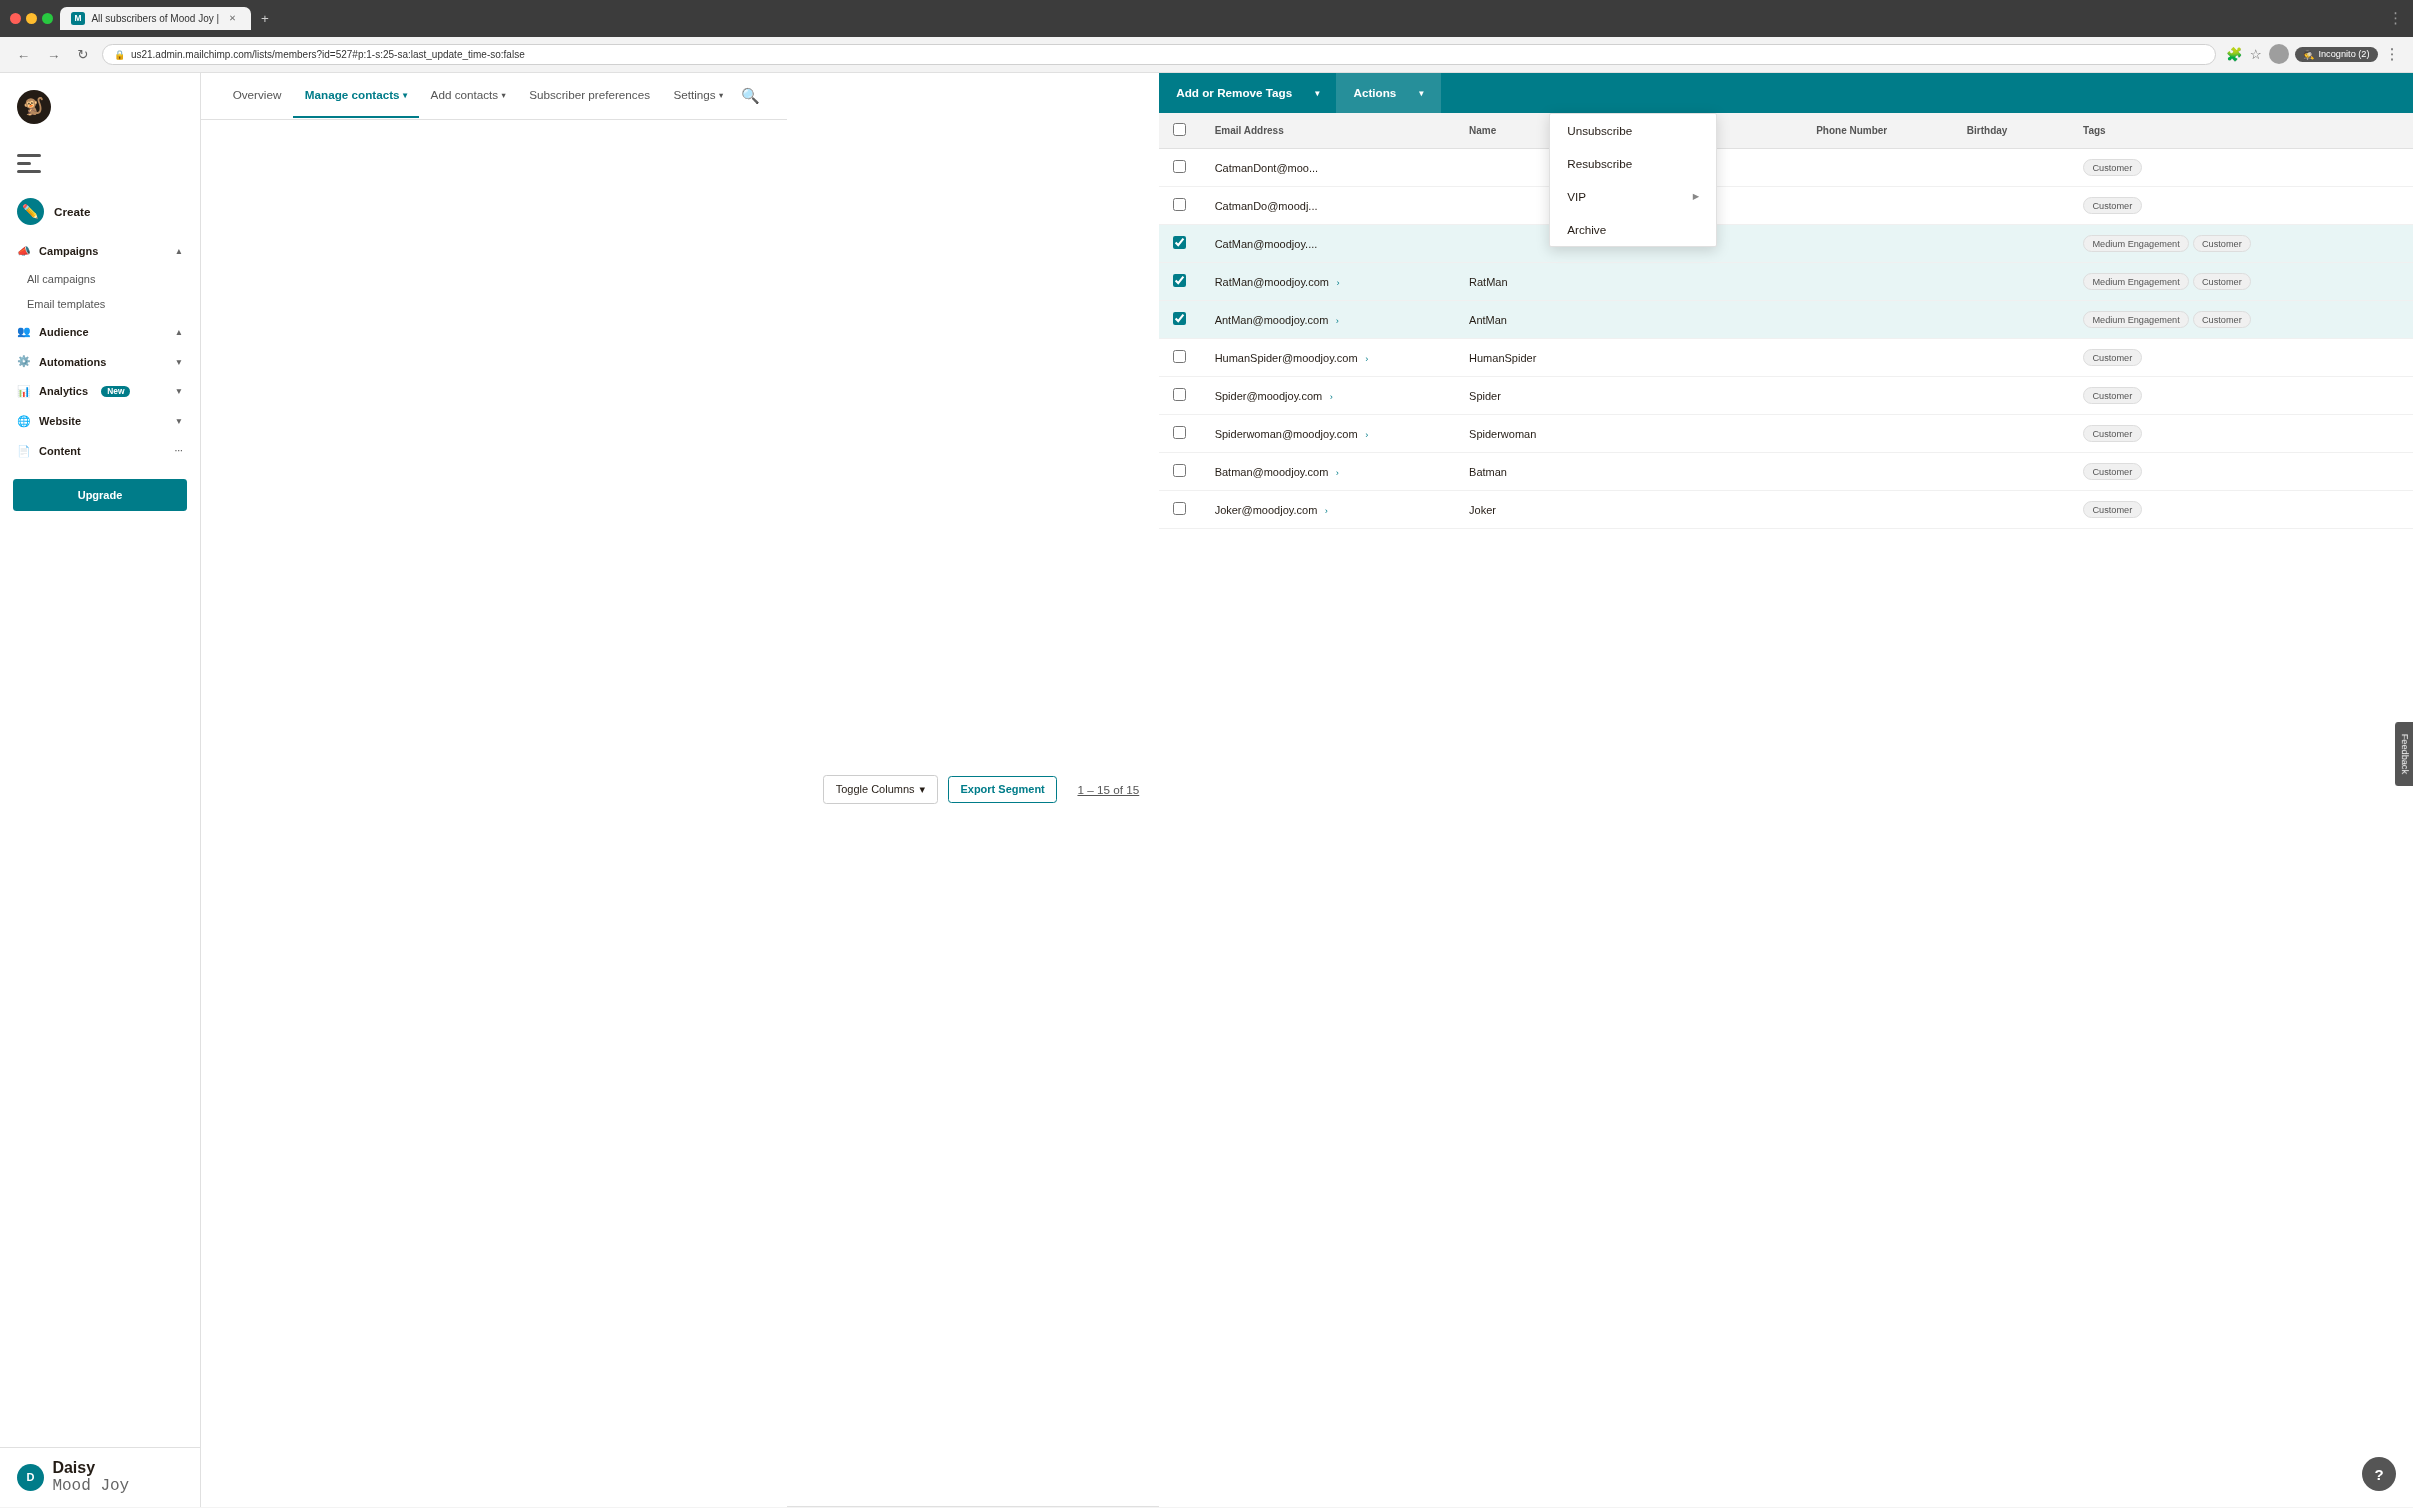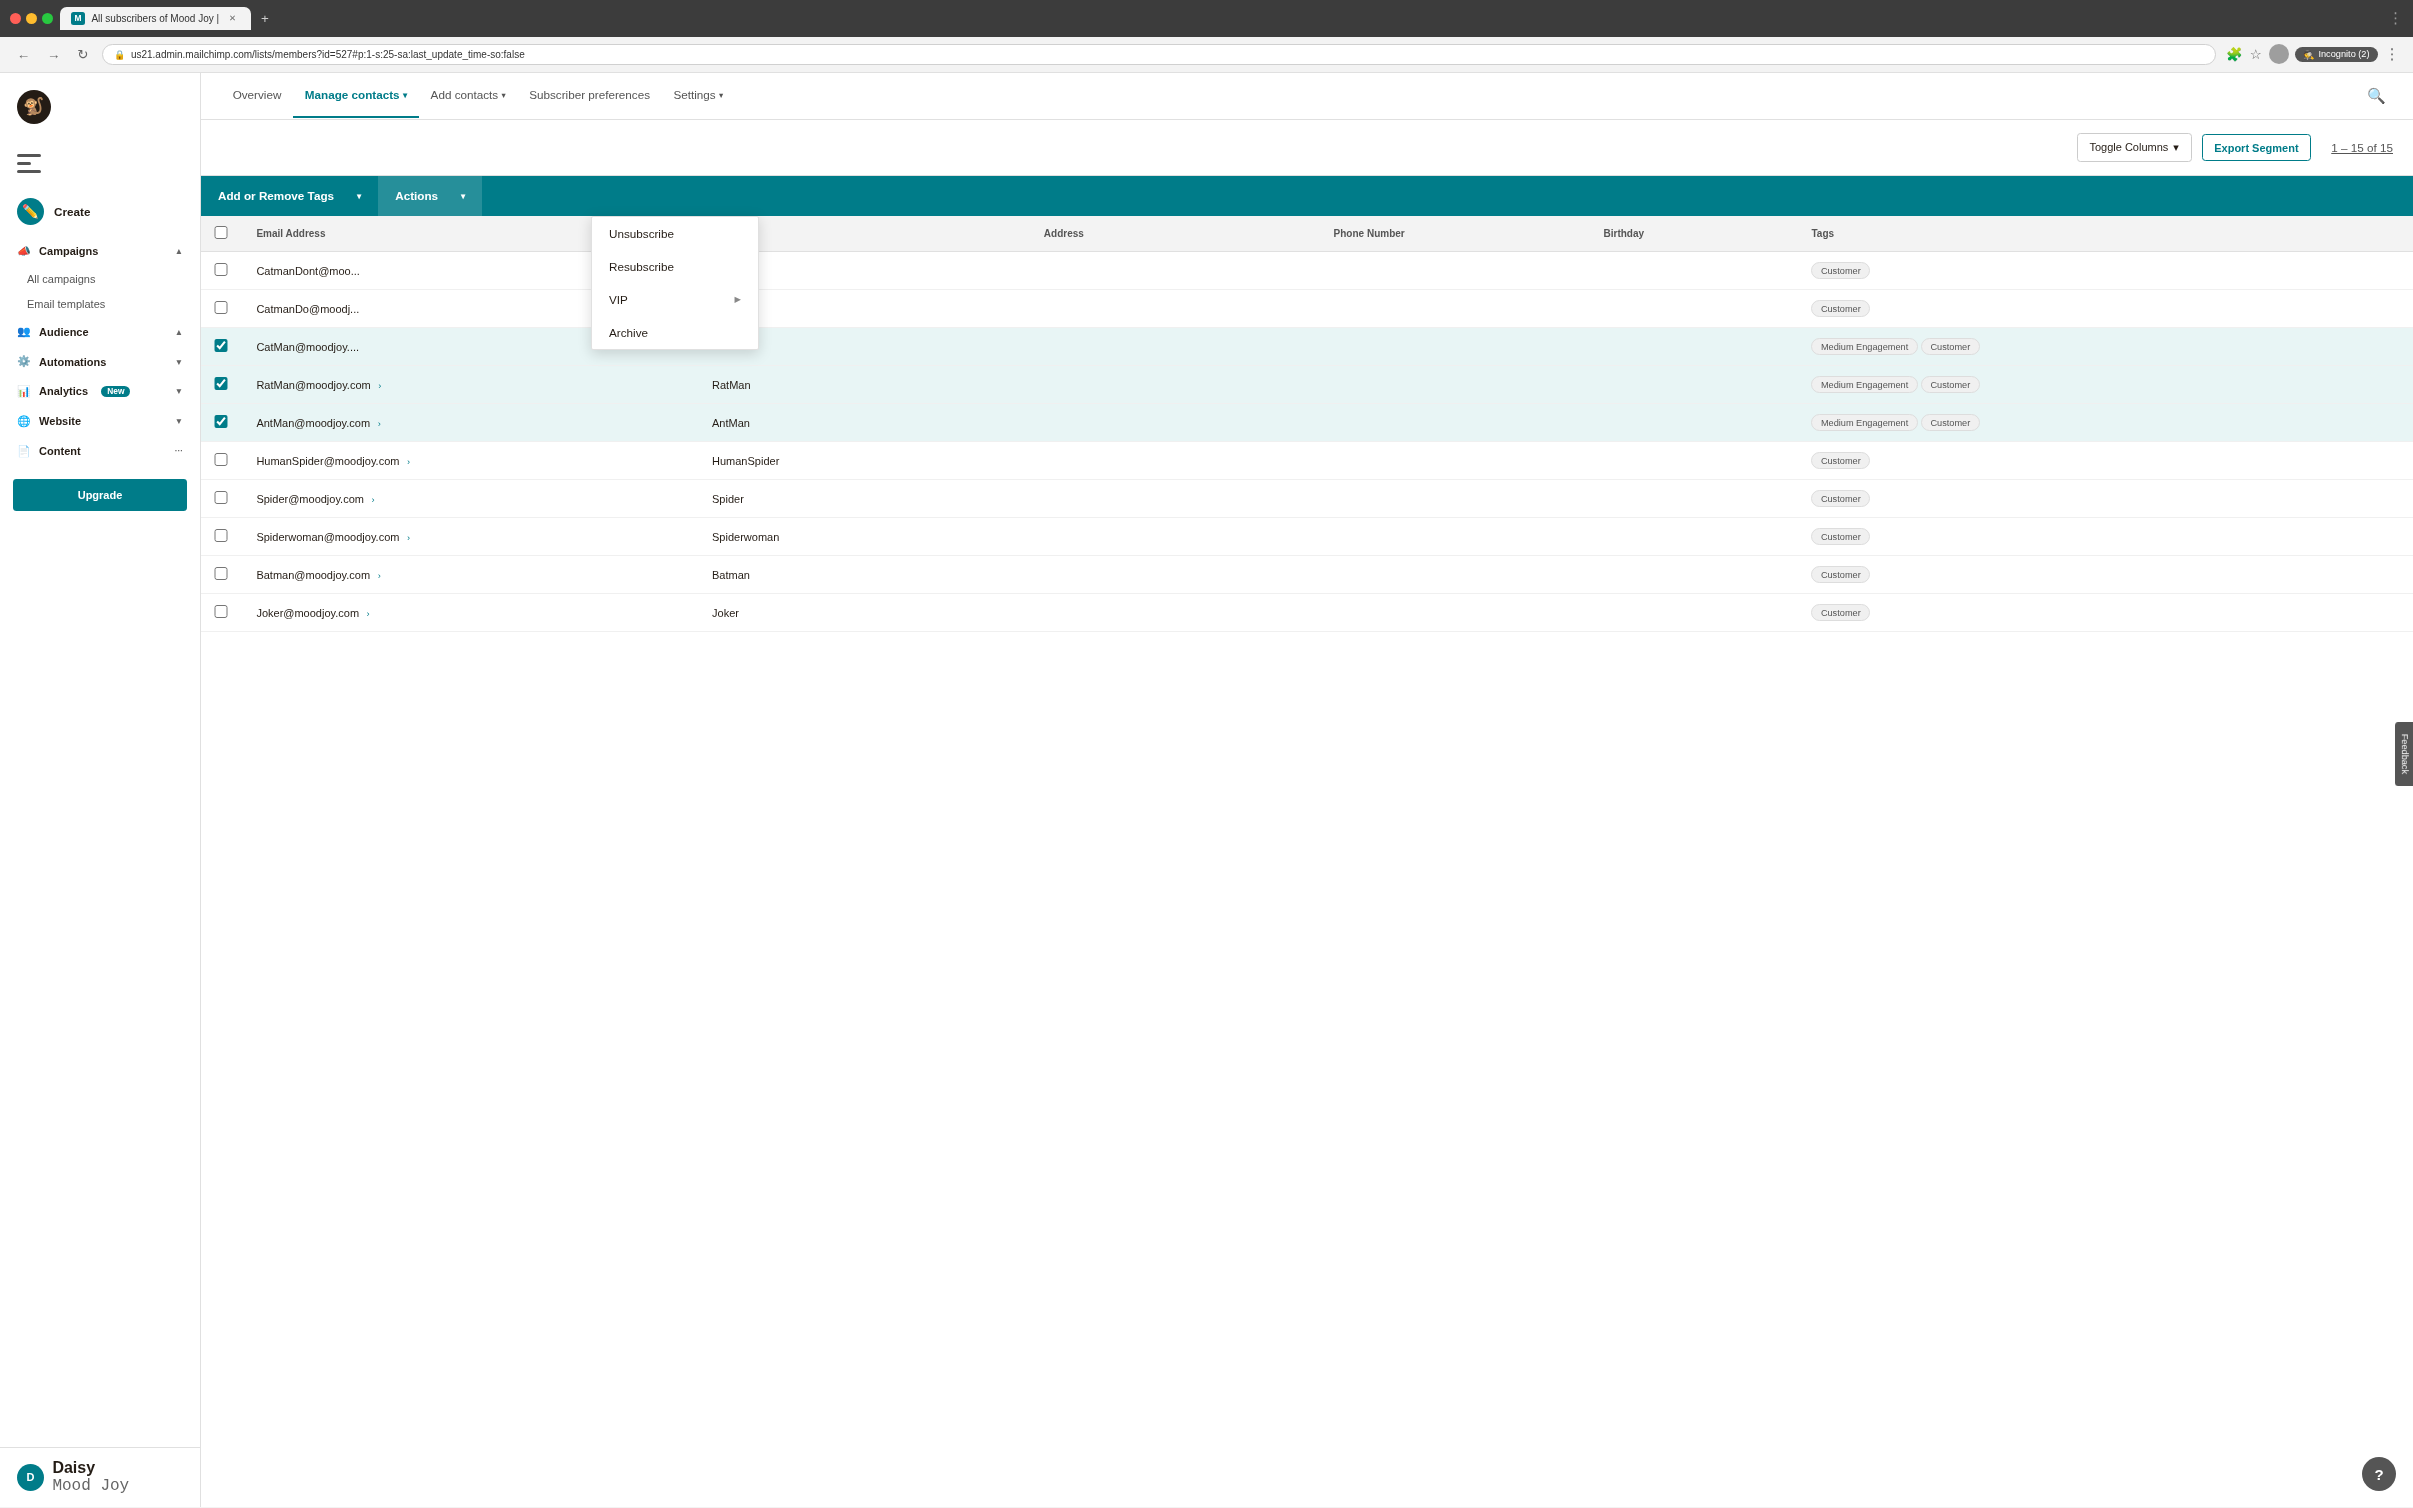--- a/index.html
+++ b/index.html
@@ -44,32 +44,32 @@
     .sidebar-sub-item.active { color: #007c89; font-weight: 600; }
     .new-badge { background: #007c89; color: white; border-radius: 8.4px; padding: 0.8px 5.9px; font-size: 8.4px; font-weight: 600; margin-left: 5px; }
     .upgrade-btn { margin: 13.4px; background: #007c89; color: white; border: none; border-radius: 3.4px; padding: 10px; font-size: 11px; font-weight: 600; cursor: pointer; text-align: center; }
     .sidebar-user { display: flex; align-items: center; gap: 8.4px; padding: 11.7px 17px; border-top: 0.8px solid #e0e0e0; margin-top: auto; }
     .user-avatar { width: 27px; height: 27px; background: #007c89; border-radius: 50%; display: flex; align-items: center; justify-content: center; color: white; font-weight: 700; font-size: 11px; }
     .user-info { font-size: 16px; }
     .user-name { font-weight: 600; color: #241c15; }
     .user-org { color: #666; font-family: Liberation Mono, monospace; }
 
     
-    .main { flex: 1; display: flex; flex-direction: column; overflow: hidden; background: white; }
+    .main { flex: 1; display: flex; flex-direction: row; overflow: hidden; background: white; }
 
     
     .top-nav { display: flex; align-items: center; gap: 0; padding: 0 20px; border-bottom: 0.8px solid #e0e0e0; background: white; height: 47px; flex-shrink: 0; }
     .top-nav-item { padding: 15px 11.7px; font-size: 11.7px; color: #555; cursor: pointer; border-bottom: 2.5px solid transparent; white-space: nowrap; display: flex; align-items: center; gap: 3.4px; }
     .top-nav-item.active { color: #007c89; border-bottom: 2.5px solid #007c89; font-weight: 600; }
     .top-nav-chevron { font-size: 8.4px; }
     .top-nav-search { margin-left: auto; padding: 6.7px; cursor: pointer; color: #555; }
 
     
     .toolbar { display: flex; align-items: center; justify-content: flex-end; padding: 13.4px 20px; border-bottom: 0.8px solid #e0e0e0; gap: 10px; flex-shrink: 0; }
-    .toggle-columns-btn { border: 0.8px solid #ccc; background: white; border-radius: 3.4px; padding: 6.7px 11.7px; font-size: 11px; cursor: pointer; display: flex; align-items: flex-start; gap: 5px; color: #241c15; }
+    .toggle-columns-btn { border: 0.8px solid #ccc; background: white; border-radius: 3.4px; padding: 6.7px 11.7px; font-size: 11px; cursor: pointer; display: flex; align-items: flex-start; gap: 5px; color: #241c15; margin-left: 16px; }
     .export-btn { border: 0.8px solid #007c89; background: white; border-radius: 3.4px; padding: 6.7px 11.7px; font-size: 11px; cursor: pointer; color: #007c89; font-weight: 600; }
     .pagination-info { font-size: 11.7px; color: #555; margin-left: 10px; font-weight: 500; text-decoration: underline; }
 
     
     .table-container { flex: 1; overflow-y: auto; position: relative; }
 
     
     .action-bar { background: #007c89; display: flex; align-items: center; padding: 0; position: relative; }
     .action-btn { background: none; border: none; color: white; padding: 13.4px 17px; font-size: 11.7px; font-weight: 700; cursor: pointer; display: flex; align-items: center; gap: 23px; white-space: nowrap; }
     .action-btn .chevron { font-size: 8.4px; }

